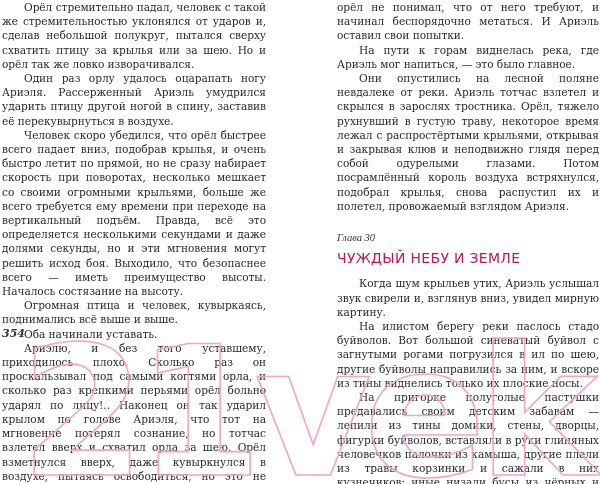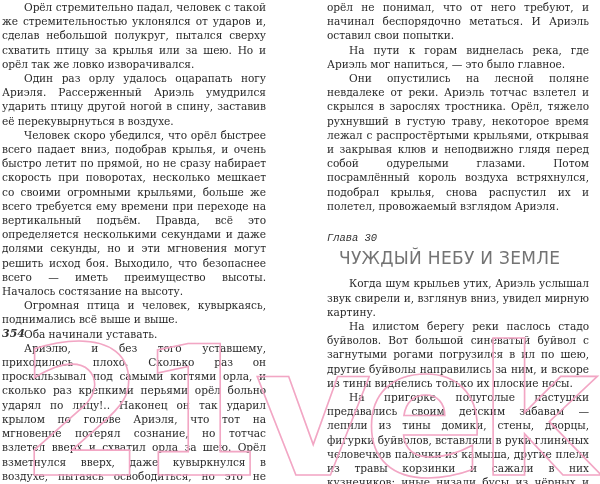--- a/index.html
+++ b/index.html
@@ -6,42 +6,42 @@
   body {
     width: 600px; height: 484px; overflow: hidden; position: relative;
     background: #ffffff;
     font-family: "DejaVu Serif", "Liberation Serif", serif;
     color: #2a2a2a;
   }
   .page {
     position: absolute; top: 0; height: 348px;
   }
   #page-left { left: 2px; width: 264px; }
-  #page-right { left: 327px; width: 262px; }
+  #page-right { left: 337px; width: 262px; }
   .text {
     font-size: 10.6px;
     line-height: 14.2px;
     text-align: justify;
     letter-spacing: -0.05px;
   }
   .text p { margin: 0; text-indent: 22px; }
   .text p.noindent { text-indent: 0; }
   .chapter-label {
-    font-family: Liberation Mono, monospace;
+    font-family: Liberation Serif, serif;
     font-style: italic;
     font-size: 10.5px;
     margin: 18px 0 6px 0;
     color: #333;
   }
   .chapter-title {
     font-family: "DejaVu Sans", "Liberation Sans", sans-serif;
-    font-size: 17px;
+    font-size: 14px;
     letter-spacing: 0.3px;
-    margin: 0 0 11px 12px;
-    color: #737373;
+    margin: 0 0 11px 0;
+    color: #be185d;
   }
   .page-number {
     position: absolute; bottom: 8px; left: 0; right: 0;
     font-style: italic; font-weight: bold;
     font-size: 11px; color: #333;
   }
   .watermark {
     position: absolute; left: 20px; top: 335px; width: 580px; height: 150px;
     pointer-events: none;
   }

